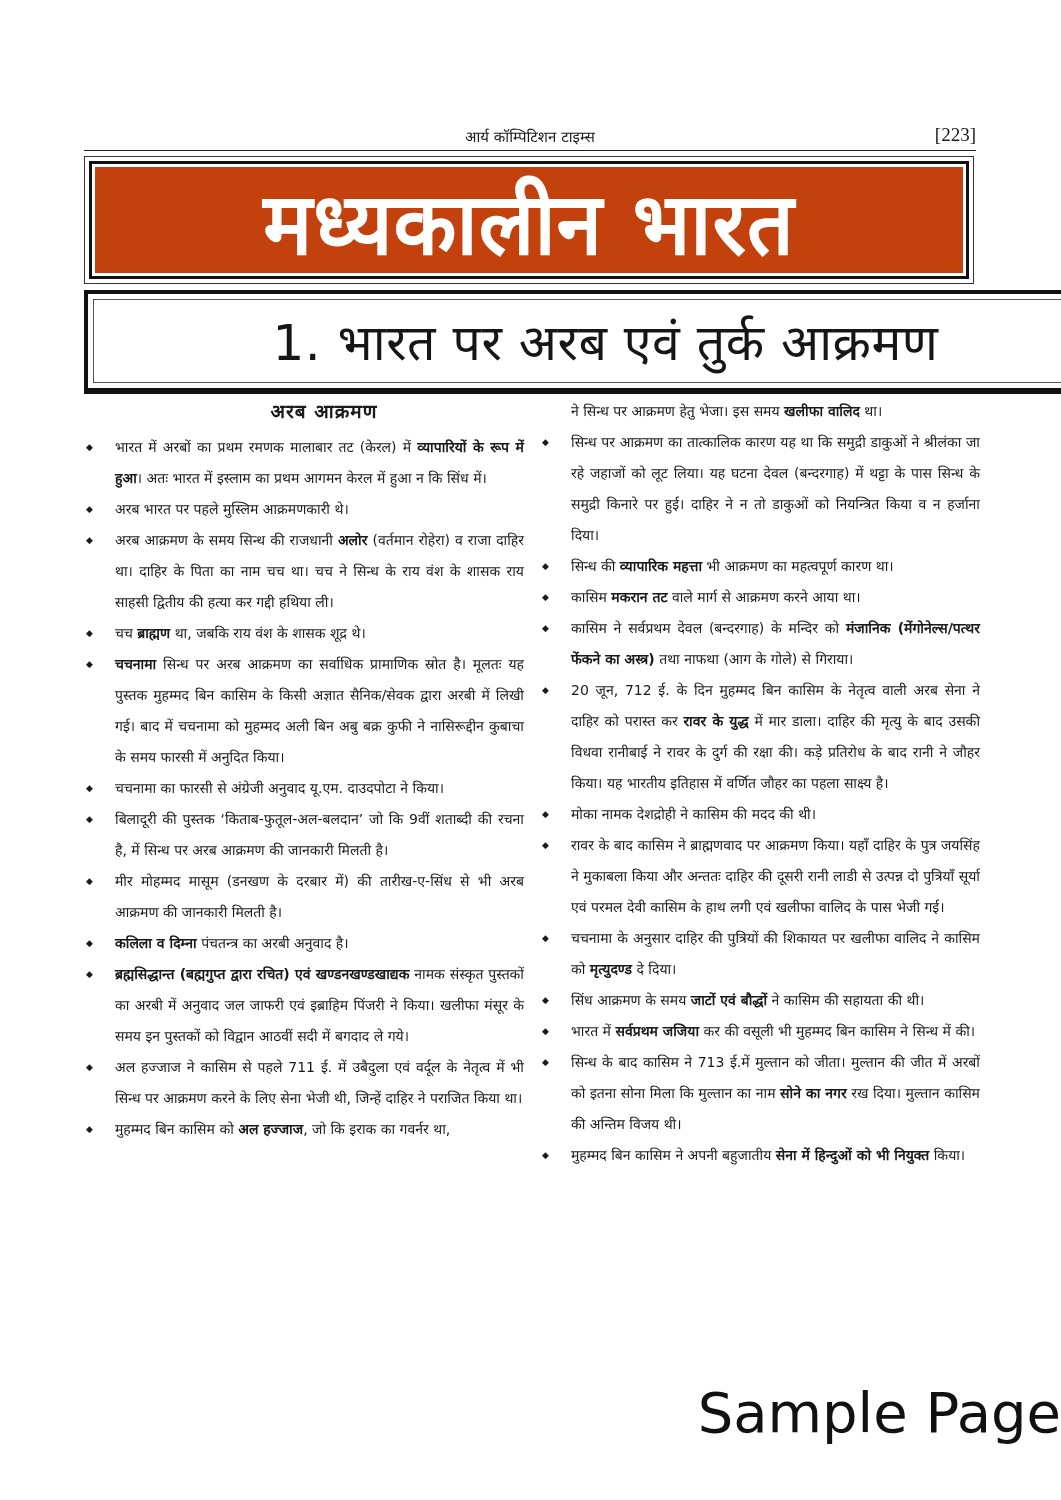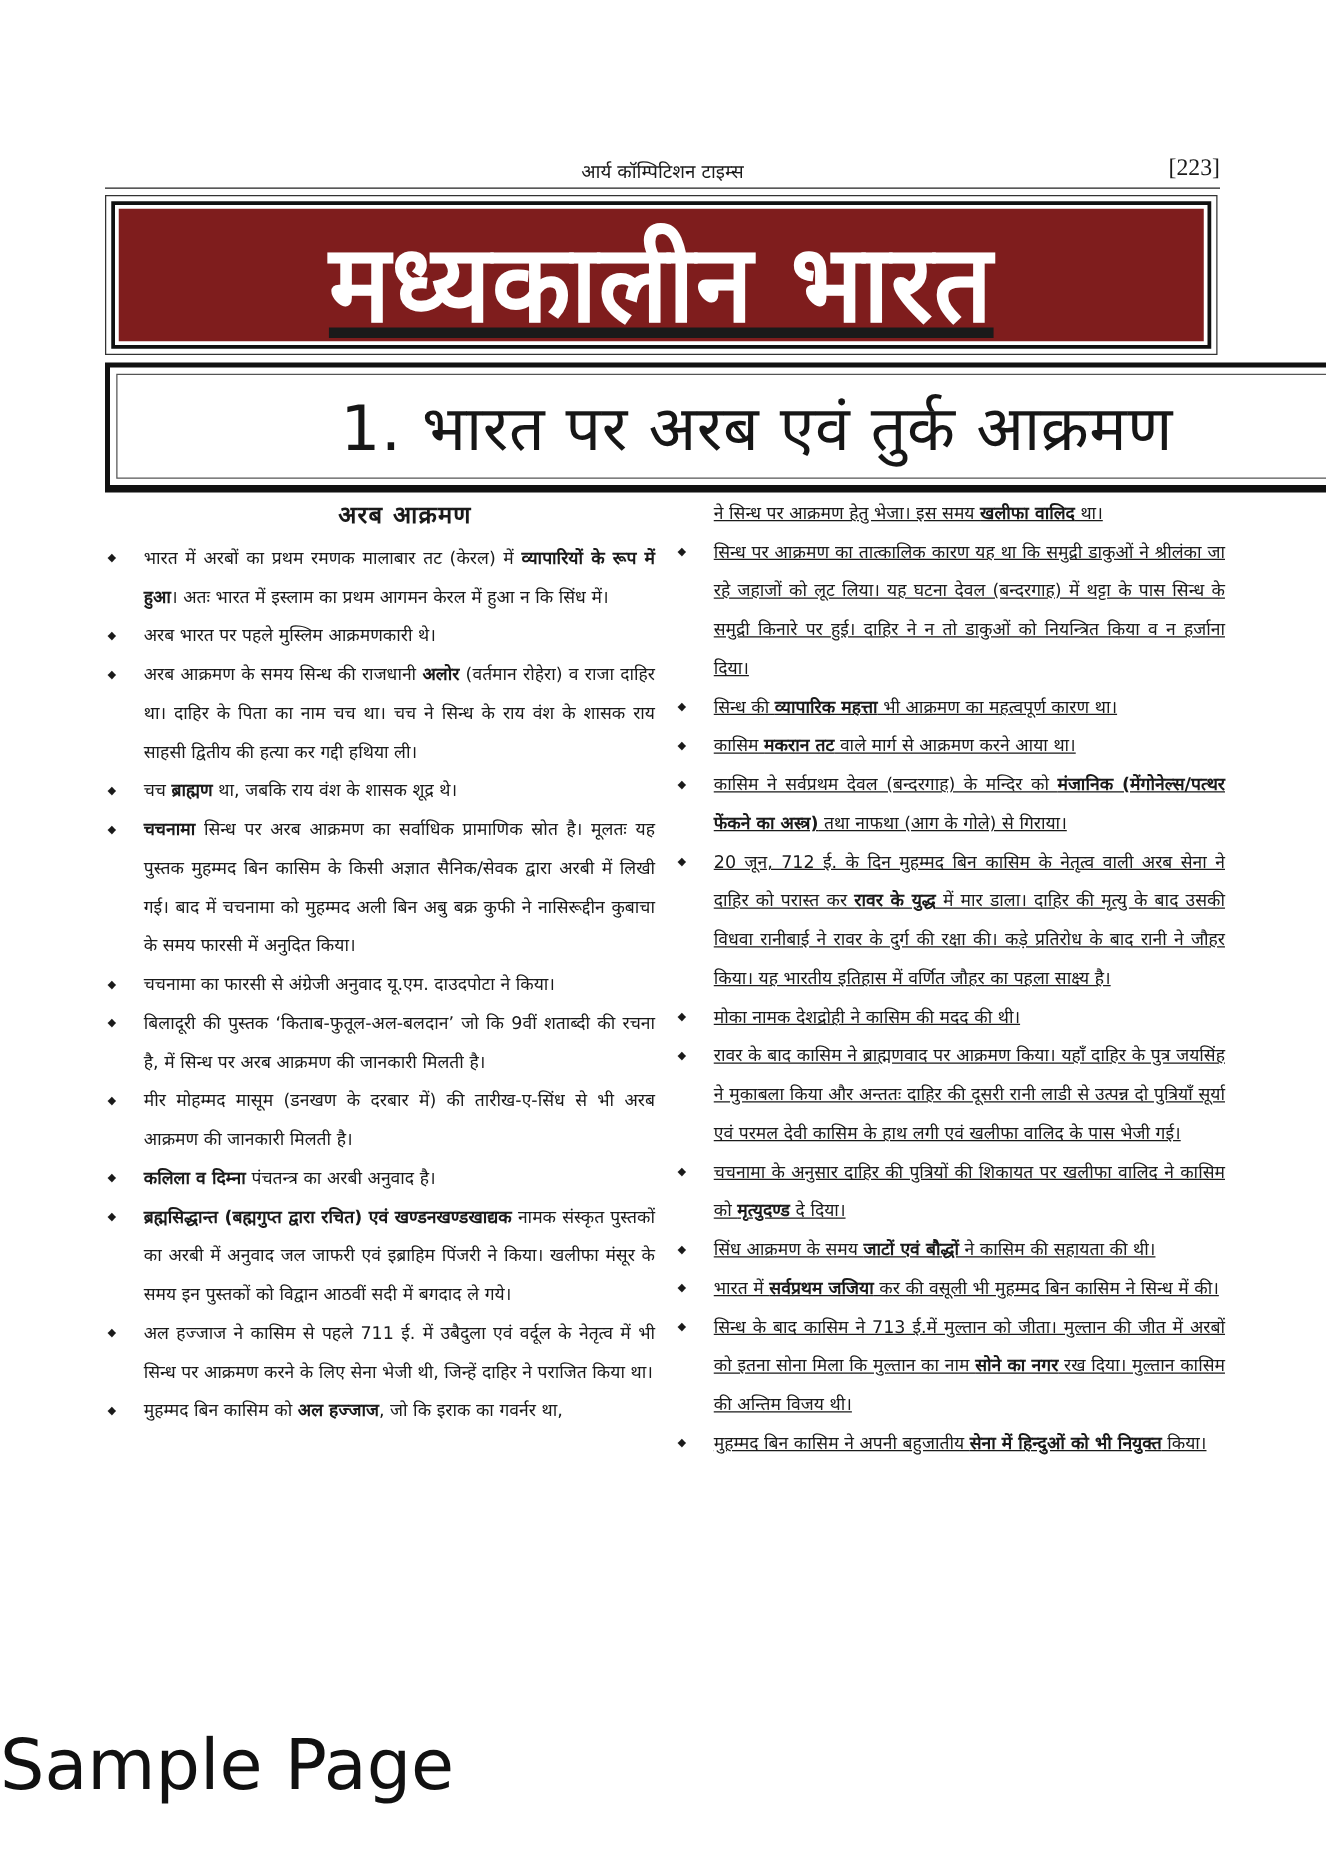--- a/index.html
+++ b/index.html
@@ -9,43 +9,43 @@
               border-bottom: 1.5px solid #222; }
     .header .center { position: absolute; left: 0; right: 0; top: 2px; text-align: center;
                       font-family: "DejaVu Serif", serif; font-size: 15px; }
     .header .pagenum { position: absolute; right: 0; top: 0; font-family: "Liberation Serif", serif;
                        font-size: 19px; }
     .title-outer { position: absolute; left: 84px; top: 156px; width: 888px; height: 126px;
                    border: 1px solid #333; }
     .title-mid { position: absolute; left: 4px; top: 4px; right: 4px; bottom: 4px;
                  border: 3px solid #111; }
     .title-inner { position: absolute; left: 3px; top: 3px; right: 3px; bottom: 3px;
-                   background: #7f1d1d; display: flex; justify-content: center; text-decoration: underline; }
+                   background: #c2410c; display: flex; align-items: center; justify-content: center; }
     .title-inner span { color: #ffffff; font-family: "DejaVu Sans", sans-serif; font-weight: bold;
                         font-size: 82px; letter-spacing: 1px; transform: scaleY(1.05); }
     .sub-outer { position: absolute; left: 84px; top: 290px; width: 1043px; height: 104px;
                  border-top: 4px solid #111; border-left: 4px solid #111; border-bottom: 6px solid #111;
                  border-right: 4px solid #111; box-sizing: border-box; }
     .sub-inner { position: absolute; left: 5px; top: 5px; right: 5px; bottom: 5px;
                  border: 1.5px solid #555; display: flex; align-items: center; justify-content: center; }
     .sub-inner span { font-family: "DejaVu Sans", sans-serif; font-size: 50px; color: #161616;
                       letter-spacing: 0.5px; }
     .col { position: absolute; top: 396px; width: 440px; }
     .col.left { left: 84px; }
-    .col.right { left: 540px; text-decoration: underline; }
+    .col.right { left: 540px; }
     .section-heading { text-align: center; font-weight: bold; font-size: 19px; margin: 2px 0 8px 0;
                        padding-left: 40px; letter-spacing: 1px; }
     .subheading { font-weight: bold; font-size: 14px; margin: 2px 0 4px 0; }
     ul { list-style: none; margin: 0; padding: 0; }
     li { position: relative; padding-left: 31px; font-size: 14px; line-height: 31px;
          text-align: justify; }
     li .bullet { position: absolute; left: 2px; top: 0; font-size: 9px; }
     li.cont { padding-left: 31px; }
     b { font-weight: bold; }
-    .footer { position: absolute; left: 0; right: 0; top: 1380px; text-align: left;
+    .footer { position: absolute; left: 0; right: 0; top: 1380px; text-align: right;
               font-family: "DejaVu Sans", sans-serif; font-size: 56px; color: #111; }
   </style>
 </head>
 <body>
 
 <div class="header">
   <div class="center">आर्य कॉम्पिटिशन टाइम्स</div>
   <div class="pagenum">[223]</div>
 </div>
 

